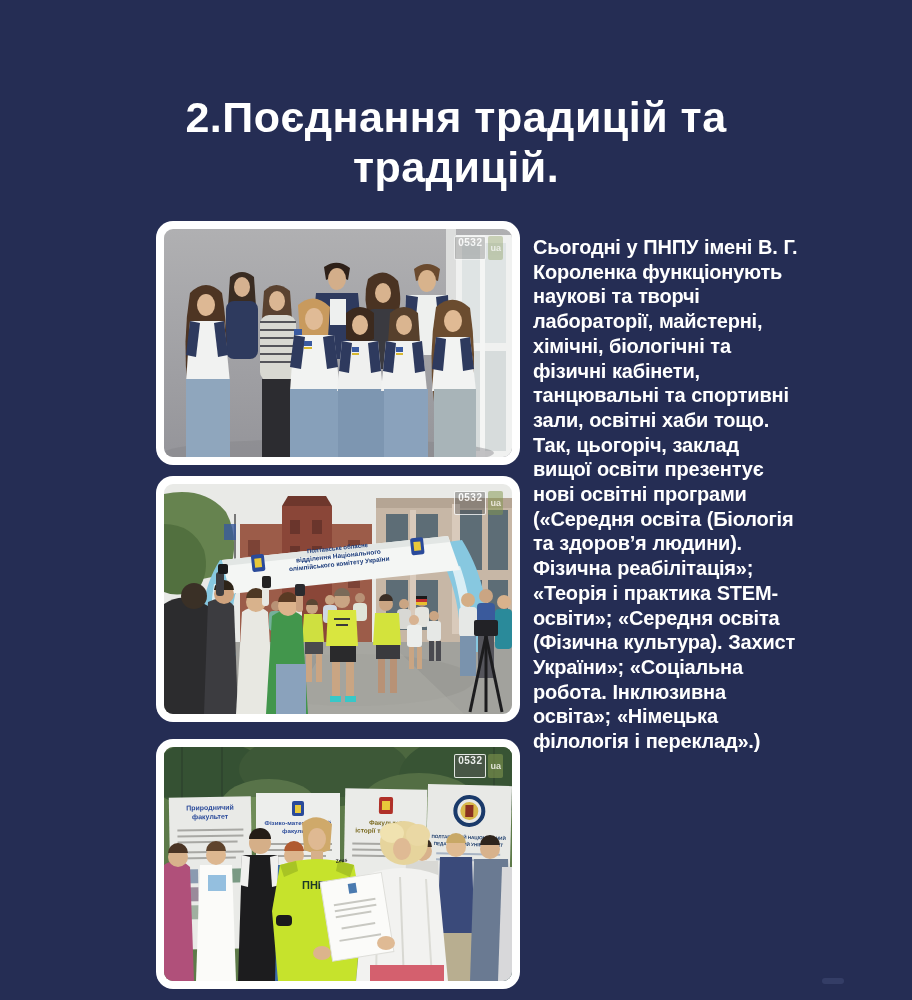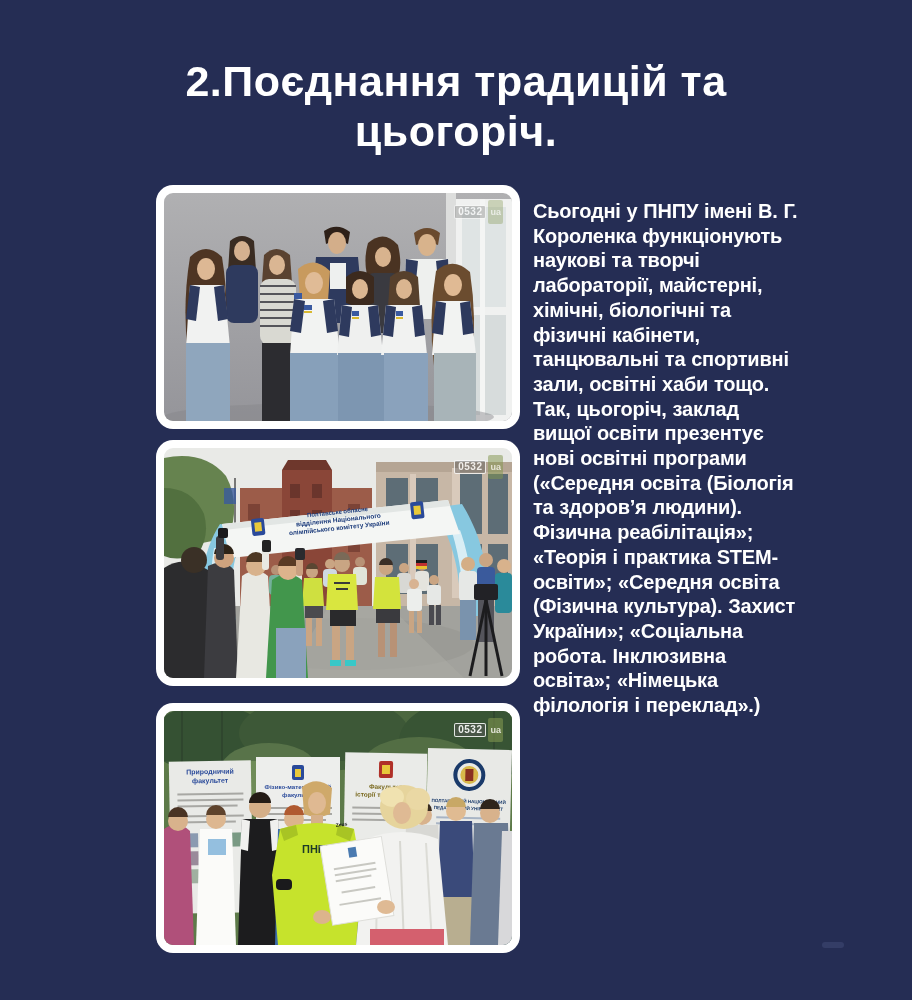--- a/index.html
+++ b/index.html
@@ -1,21 +1,21 @@
 <!DOCTYPE html>
 <html><head>
 <meta charset="utf-8">
 <style>
   html,body{margin:0;padding:0;}
   body{
     width:912px;height:1000px;overflow:hidden;position:relative;
     background:#252d54;
     font-family:"Liberation Sans","DejaVu Sans",sans-serif;
   }
-  .canvas{position:absolute;inset:0;}
+  .canvas{position:absolute;inset:0;margin-top:36px;}
 
   
   .title{
     position:absolute;top:56px;left:0;width:100%;
     margin:0;text-align:center;color:#ffffff;
     font-size:43px;line-height:50px;font-weight:bold;letter-spacing:.5px;
   }
 
   
   .photos{position:absolute;left:156px;top:185px;width:364px;}
@@ -26,21 +26,21 @@
   .photo-card.p1{height:244px;margin-bottom:11px;}
   .photo-card.p2{height:246px;margin-bottom:17px;}
   .photo-card.p3{height:250px;}
   .photo-inner{
     width:100%;height:100%;border-radius:9px;overflow:hidden;position:relative;
   }
   .photo-inner svg{display:block;width:100%;height:100%;}
 
   
   .watermark{
-    position:absolute;top:7px;right:9px;display:flex;align-items:center;
+    position:absolute;top:7px;right:9px;display:flex;
     font-size:10px;line-height:12px;opacity:.9;
   }
   .wm-box{
     color:#fff;background:rgba(90,90,90,.55);border:1px solid rgba(255,255,255,.95);
     border-radius:2px;padding:0 3px;font-weight:bold;letter-spacing:.5px;
   }
   .wm-ua{
     color:#f4f4e8;background:rgba(130,150,80,.65);border-radius:2px;
     padding:6px 2px;margin-left:2px;font-size:9px;font-weight:bold;
   }
@@ -58,21 +58,21 @@
   .faint-mark{
     position:absolute;left:822px;top:942px;width:22px;height:6px;border-radius:3px;
     background:rgba(120,140,190,.18);
   }
 </style>
 </head>
 <body>
 
 <div class="canvas">
 
-  <h1 class="title"><span>2.Поєднання традицій та</span><br><span>цьогоріч.</span></h1>
+  <h1 class="title"><span>2.Поєднання традицій та</span><br><span>традицій.</span></h1>
 
   <div class="photos">
 
     <figure class="photo-card p1">
       <div class="photo-inner">
         <svg viewBox="0 0 348 228" preserveAspectRatio="none">
           <defs>
             <linearGradient id="wall1" x1="0" y1="0" x2="0" y2="1">
               <stop offset="0" stop-color="#b0b0b2"></stop>
                 <stop offset="1" stop-color="#95959a"></stop>

